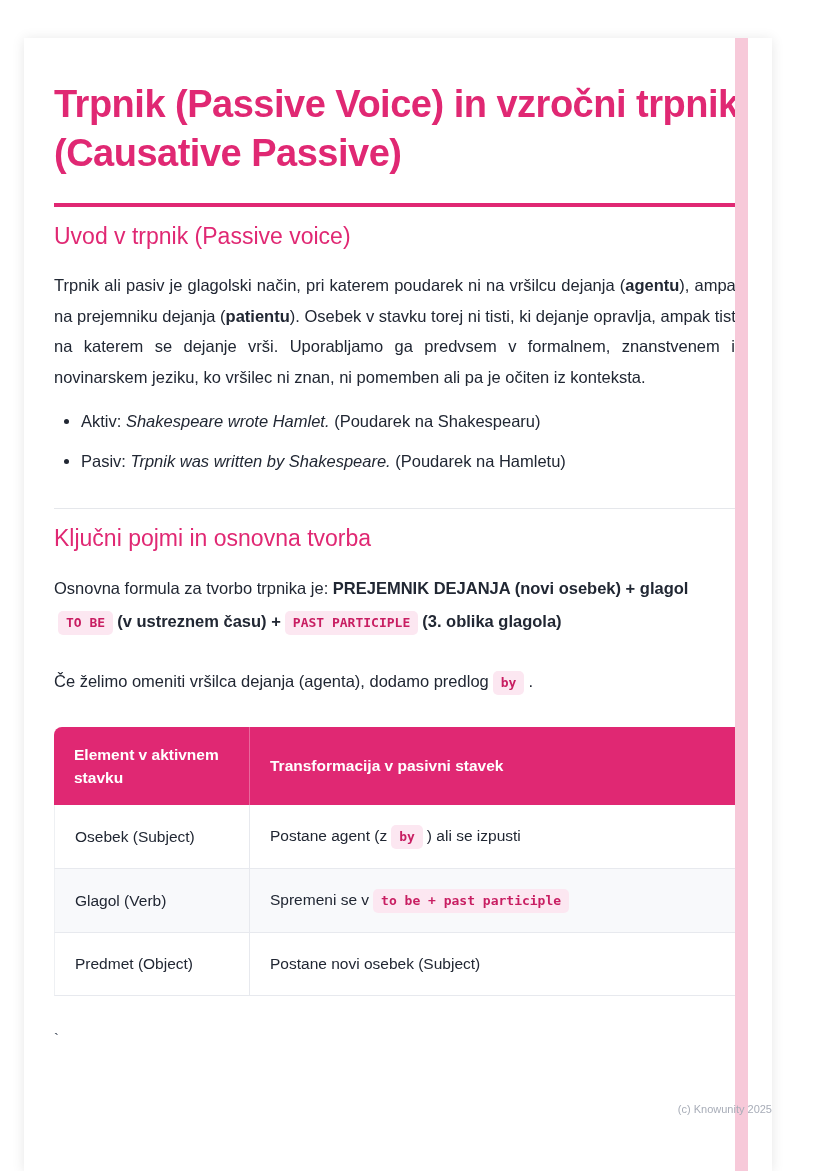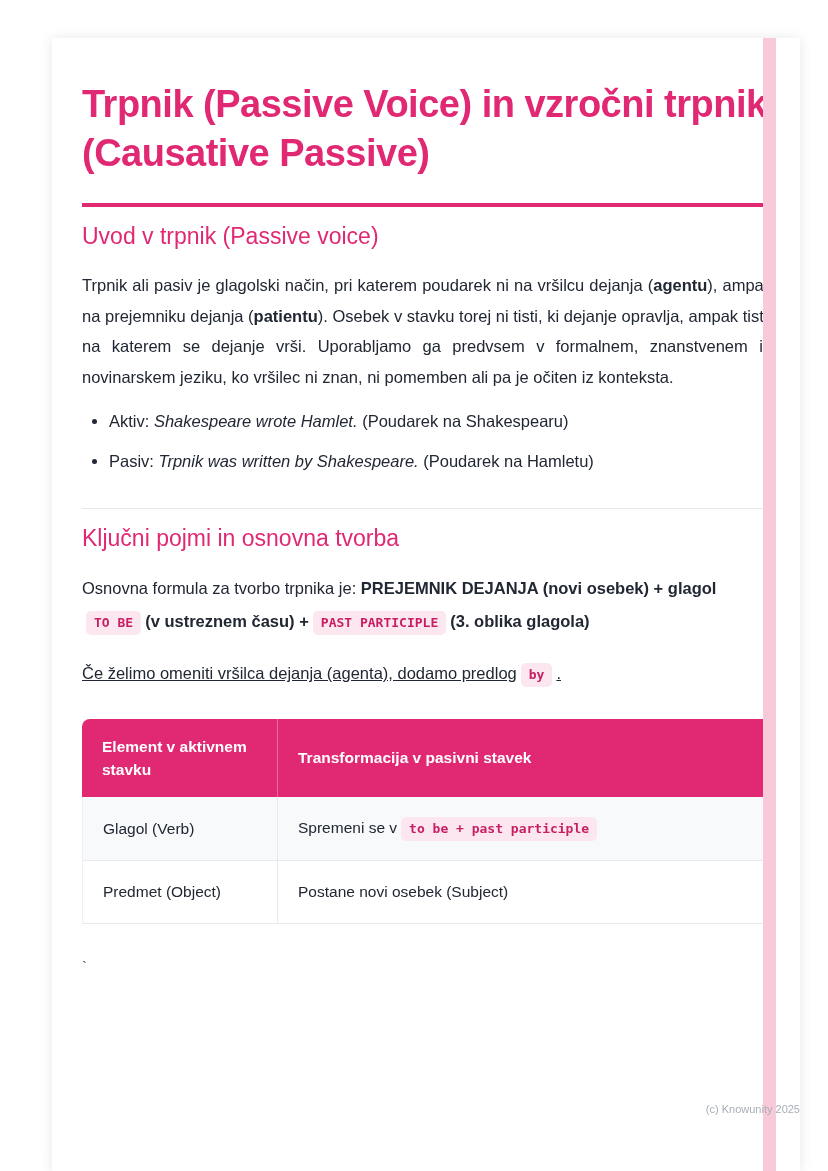--- a/index.html
+++ b/index.html
@@ -12,21 +12,21 @@
   html,body{width:828px;height:1171px;}
   body{
     background:#ffffff;
     font-family:"Liberation Sans", sans-serif;
     color:#212733;
     position:relative;
     overflow:hidden;
   }
   .sheet{
     position:absolute;
-    left:52px; top:38px; width:748px; bottom:0;
+    left:24px; top:38px; width:748px; bottom:0;
     background:#ffffff;
     box-shadow:0 1px 12px rgba(0,0,0,0.10);
   }
   .stripe{
     position:absolute;
     top:0; bottom:0; right:24px; width:13px;
     background:var(--stripe);
     z-index:1;
   }
   .content{
@@ -93,22 +93,21 @@
     vertical-align:baseline;
   }
   p.formula{
     font-size:16.5px;
     line-height:2.0;
     margin-top:20px;
   }
   p.agent-note{
     font-size:16.5px;
     line-height:1.85;
-    margin-top:20px;
-    text-decoration:underline;
+    margin-top:28px;
   }
   table.transform{
     width:100%;
     border-collapse:separate;
     border-spacing:0;
     margin-top:30px;
     font-size:15.5px;
   }
   table.transform thead th{
     background:var(--accent);
@@ -189,20 +188,24 @@
     <p class="agent-note"><span>Če želimo omeniti vršilca dejanja (agenta), dodamo predlog</span><span class="chip">by</span><span>.</span></p>
 
     <table class="transform">
       <thead>
         <tr>
           <th>Element v aktivnem stavku</th>
           <th>Transformacija v pasivni stavek</th>
         </tr>
       </thead>
       <tbody>
+        <tr>
+          <td>Osebek (Subject)</td>
+          <td><span>Postane agent (z</span><span class="chip">by</span><span>) ali se izpusti</span></td>
+        </tr>
         <tr class="alt">
           <td>Glagol (Verb)</td>
           <td><span>Spremeni se v</span><span class="chip">to be + past participle</span></td>
         </tr>
         <tr>
           <td>Predmet (Object)</td>
           <td>Postane novi osebek (Subject)</td>
         </tr>
       </tbody>
     </table>

